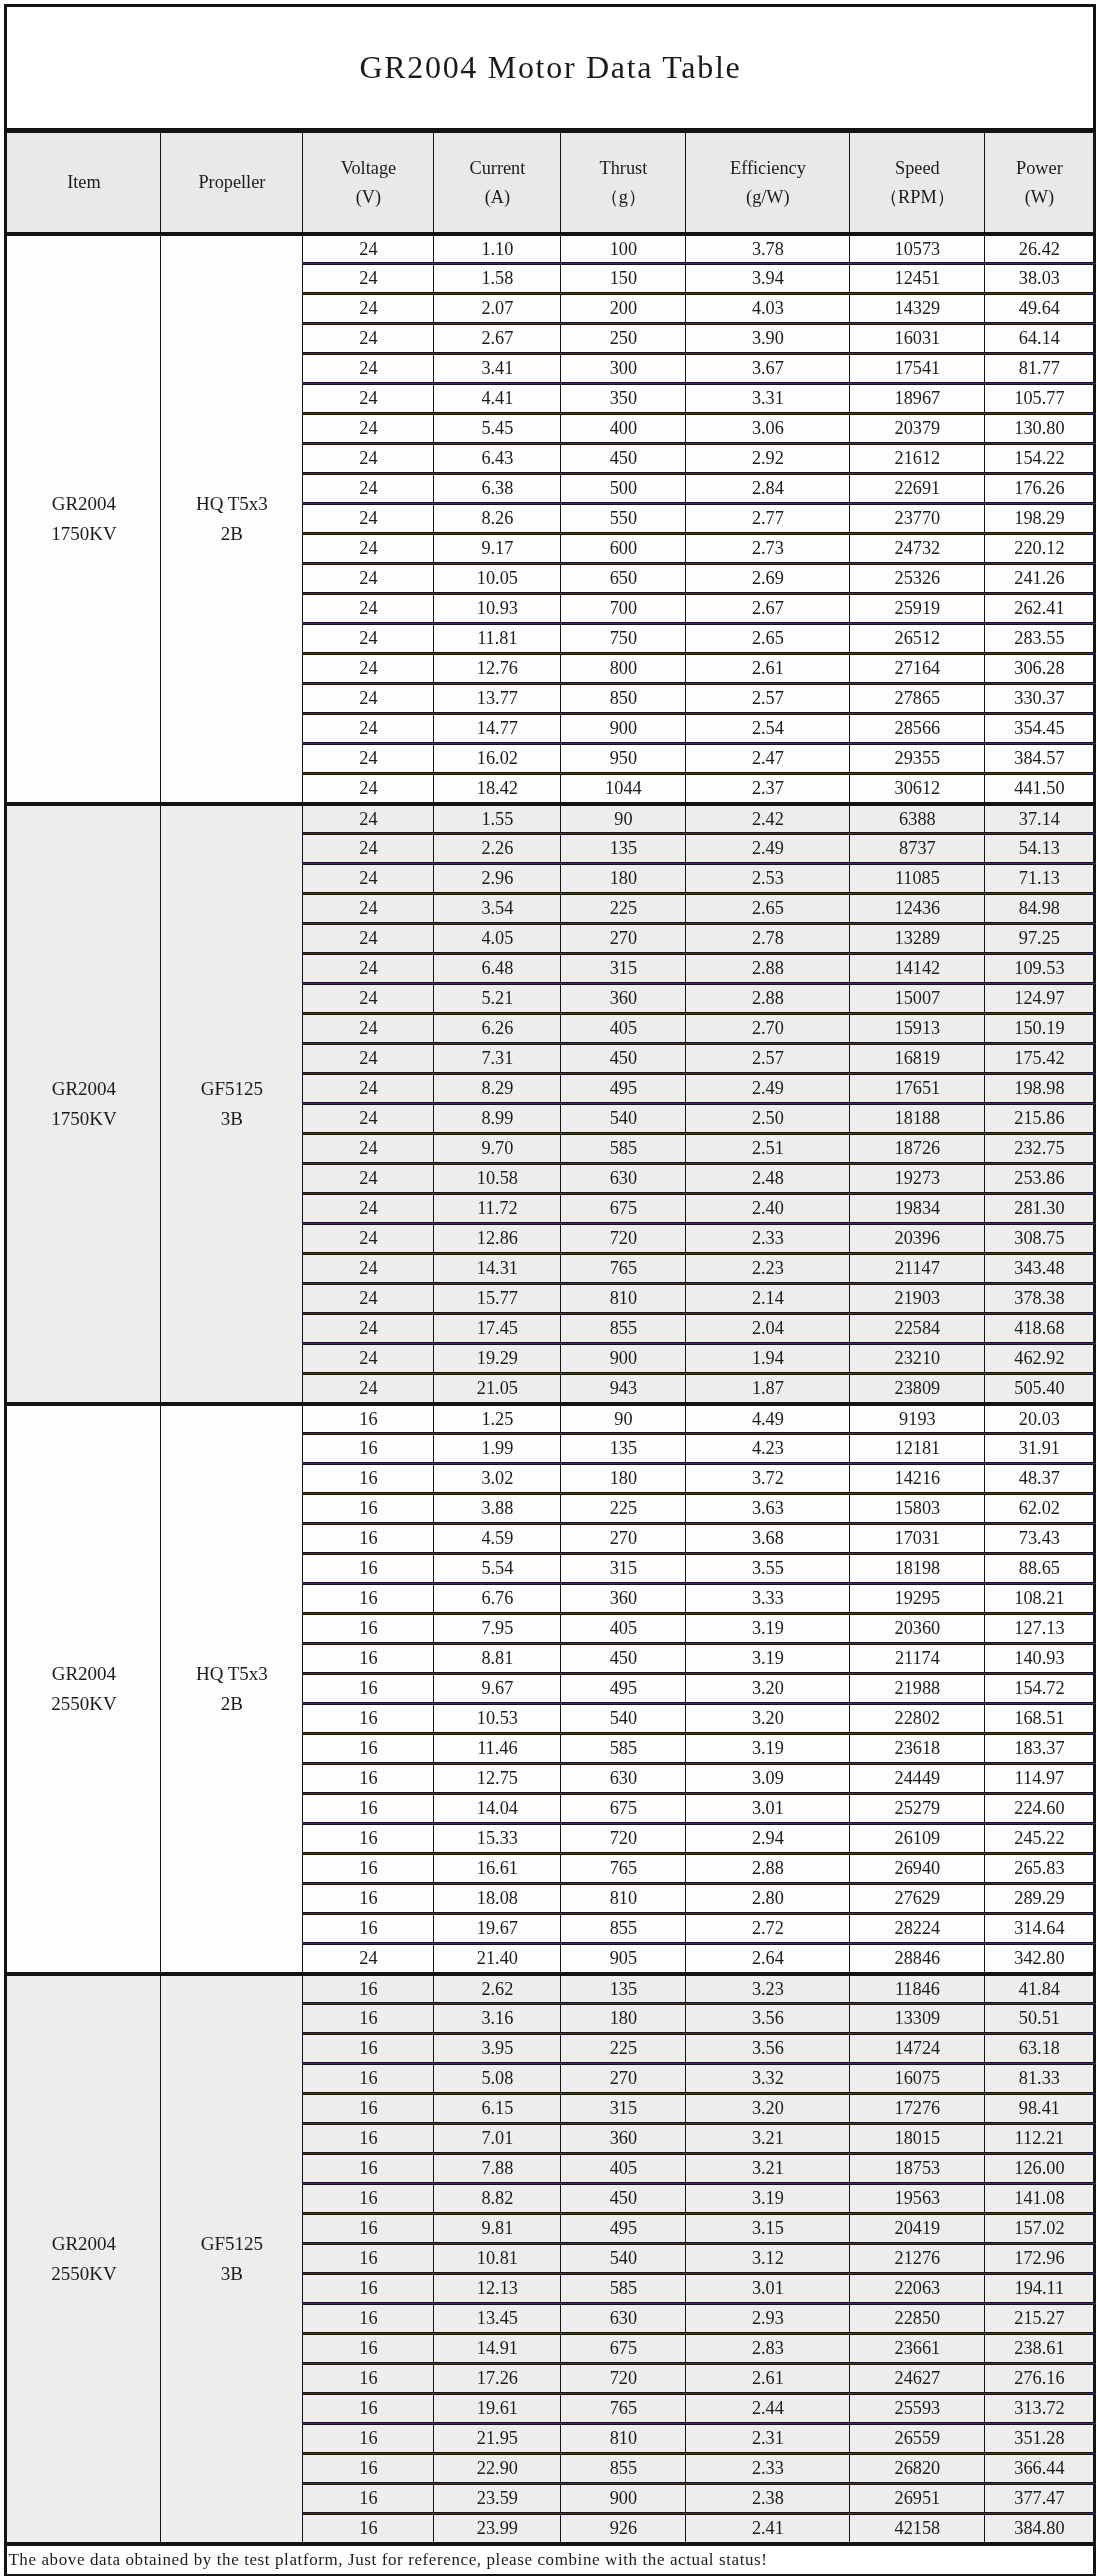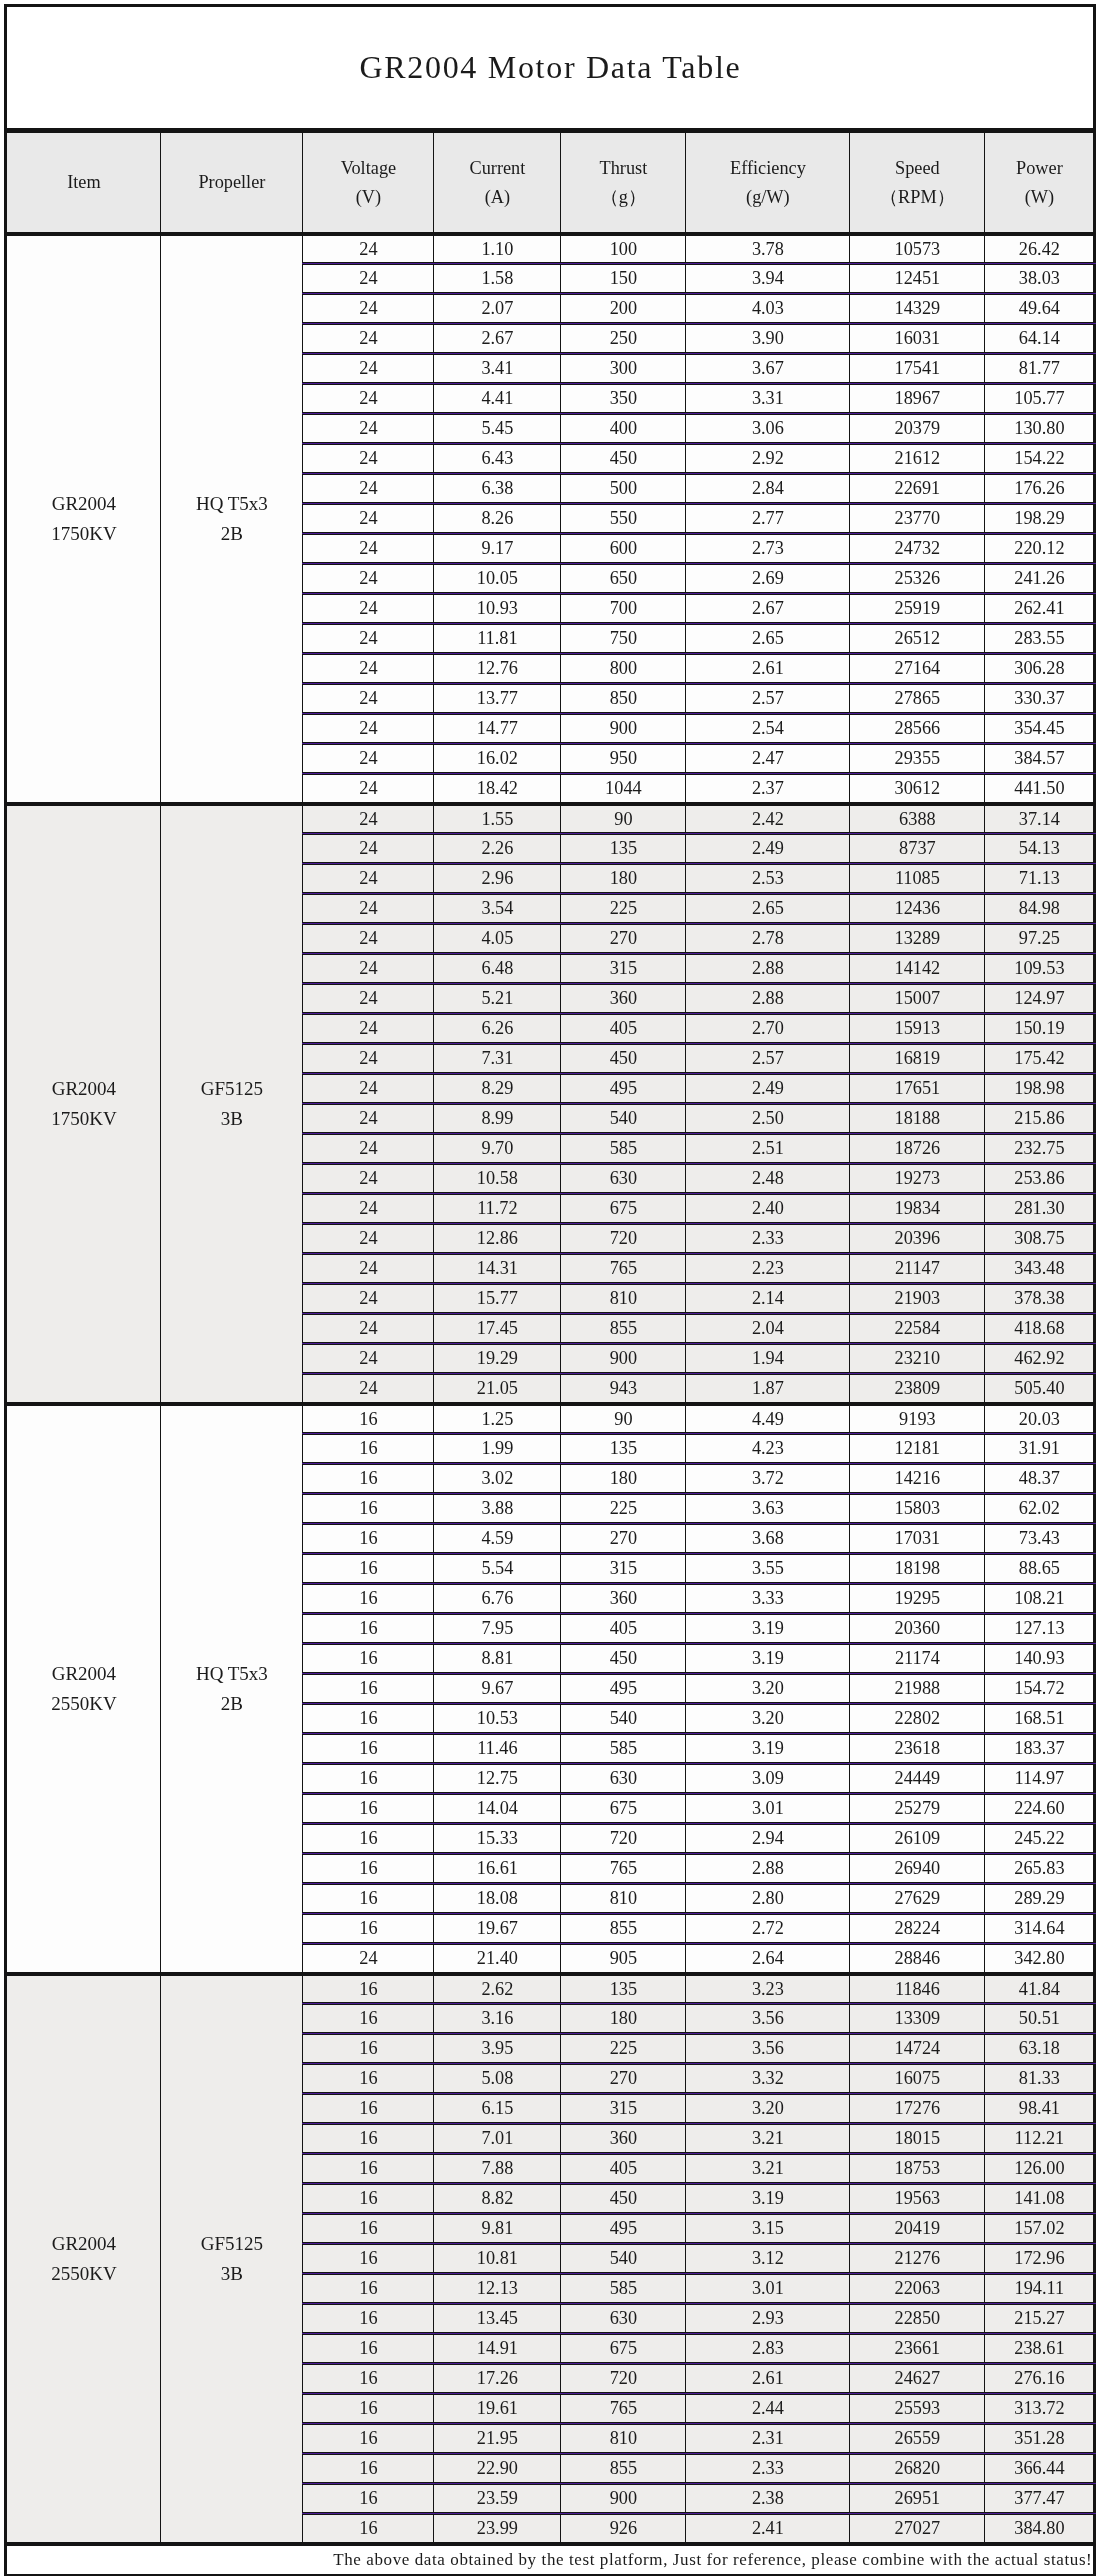--- a/index.html
+++ b/index.html
@@ -68,21 +68,21 @@
     white-space:nowrap;
   }
   td.label-cell:first-child { border-left:none; }
   tr.group-first td.data { border-top:4.4px solid #141414; }
   .shaded { background:#eeedeb; }
   .plain  { background:#fdfdfd; }
 
   
   td.footer-cell {
     height:32px;
-    text-align:right;
+    text-align:left;
     vertical-align:middle;
     font-size:17px;
     letter-spacing:0.6px;
     border-top:4.4px solid #141414;
     background:#ffffff;
     white-space:nowrap;
   }
 </style>
 </head>
 <body>
@@ -774,21 +774,21 @@
           <td class="data shaded">900</td>
           <td class="data shaded">2.38</td>
           <td class="data shaded">26951</td>
           <td class="data shaded">377.47</td>
         </tr>
         <tr>
           <td class="data shaded">16</td>
           <td class="data shaded">23.99</td>
           <td class="data shaded">926</td>
           <td class="data shaded">2.41</td>
-          <td class="data shaded">27027</td>
+          <td class="data shaded">42158</td>
           <td class="data shaded">384.80</td>
         </tr>
         <tr>
         <td class="footer-cell" colspan="8">The above data obtained by the test platform, Just for reference, please combine with the actual status!</td>
       </tr>
     </tbody>
   </table>
 </div>
 
 

